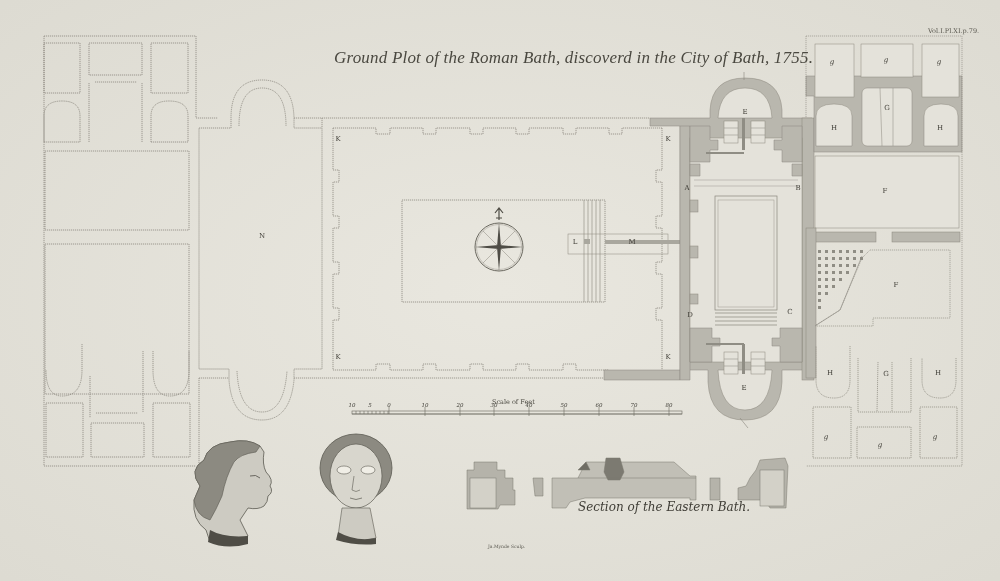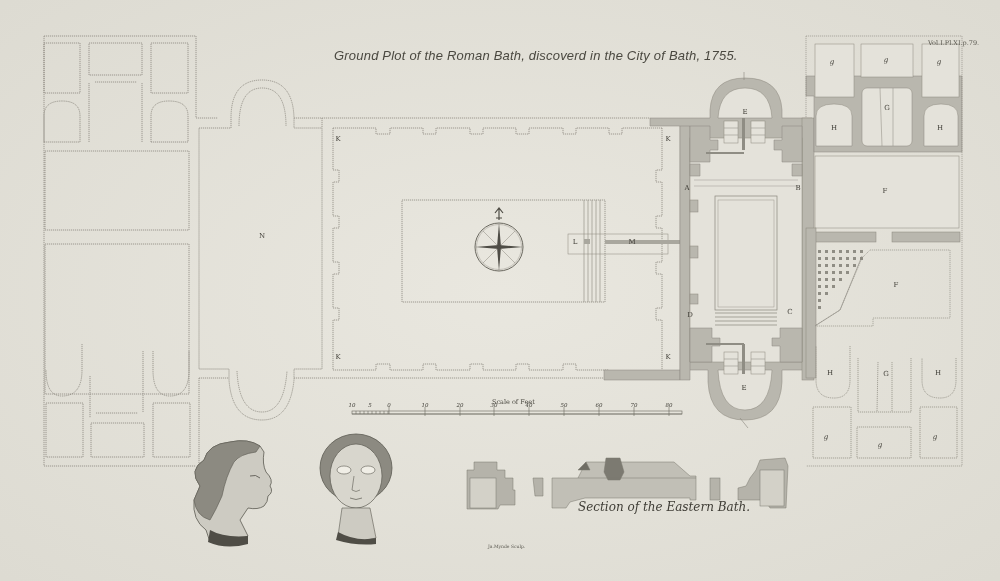--- a/index.html
+++ b/index.html
@@ -5,26 +5,26 @@
   html, body { margin: 0; padding: 0; }
   body {
     width: 1000px; height: 581px; overflow: hidden;
     background: #e6e4dc;
     font-family: "DejaVu Serif", serif;
     position: relative;
   }
   .plate { position: absolute; left: 0; top: 0; width: 1000px; height: 581px; }
   .title {
     position: absolute; left: 334px; top: 48px;
-    font-family: Liberation Sans, sans-serif; font-style: italic;
-    font-size: 13px; color: #4a4840; letter-spacing: 0.2px; text-align: center;
+    font-family: Liberation Serif, serif; font-style: italic;
+    font-size: 17px; color: #4a4840; letter-spacing: 0.2px; text-align: center;
   }
   .vol {
     position: absolute; left: 928px; top: 27px;
-    font-family: "DejaVu Serif", serif; font-size: 6.5px; color: #5a5850; margin-top: 12px;
+    font-family: "DejaVu Serif", serif; font-size: 6.5px; color: #5a5850;
   }
   .scale-label {
     position: absolute; left: 492px; top: 398px;
     font-family: "DejaVu Serif", serif; font-size: 6.5px; color: #4a4840;
   }
   .section-label {
     position: absolute; left: 578px; top: 500px;
     font-family: "DejaVu Serif", serif; font-style: italic; font-size: 12px; color: #3f3d36;
   }
   .engraver {

